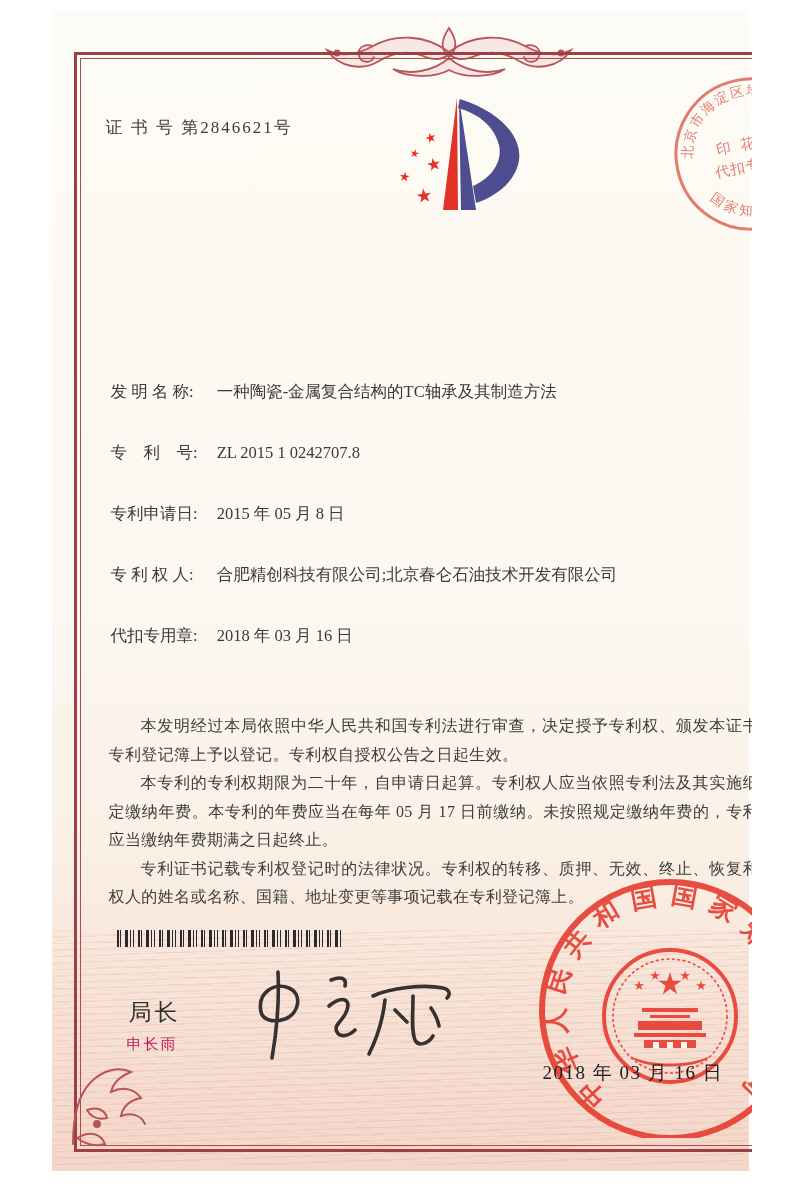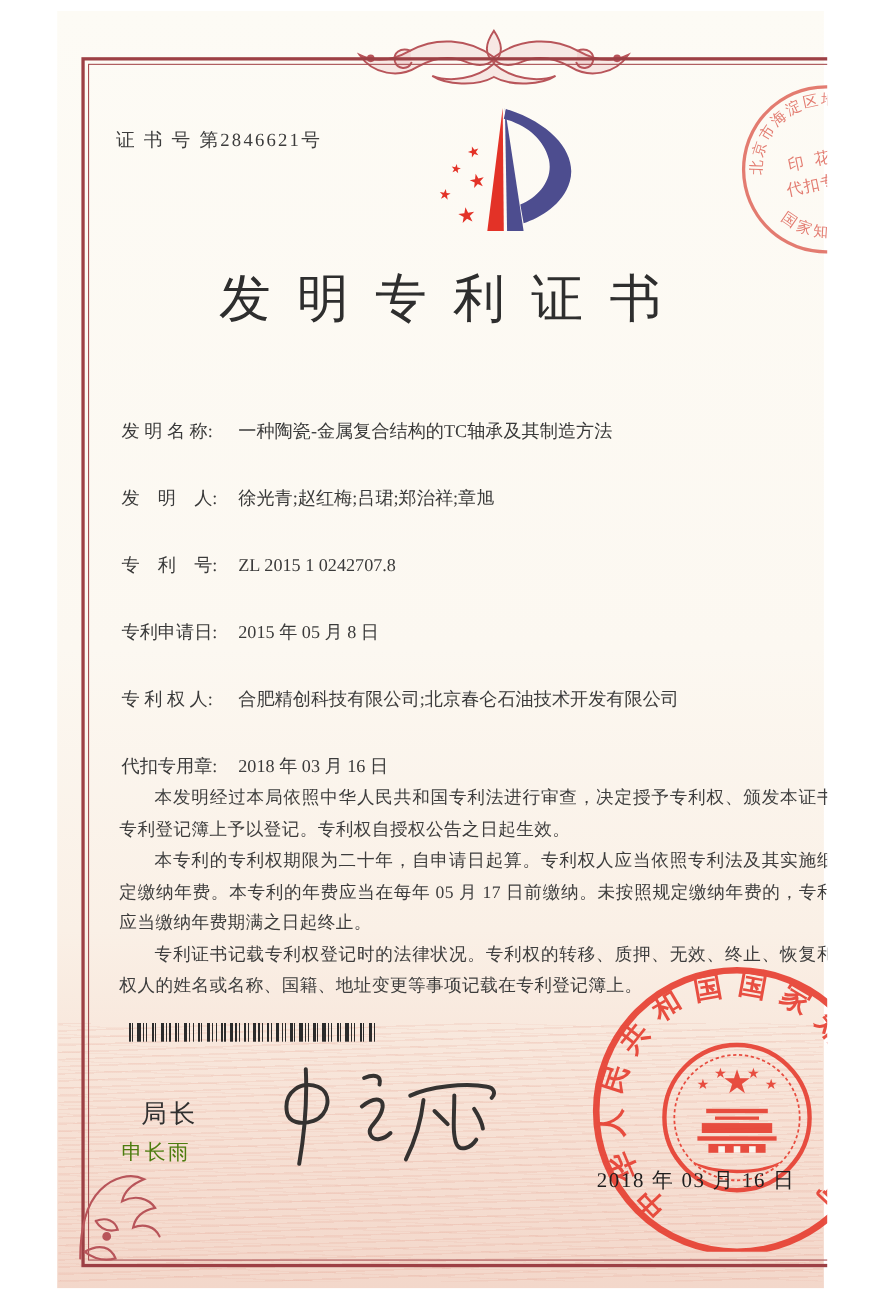--- a/index.html
+++ b/index.html
@@ -26,21 +26,21 @@
              line-height:28.5px;color:#3d3d3d;letter-spacing:0.4px;text-align:justify;}
   .body-text p{margin:0;text-indent:2em;}
   .barcode{position:absolute;left:68px;top:930px;width:224px;height:17px;
            background:repeating-linear-gradient(90deg,
              #2b2b2b 0 2px,transparent 2px 3px,
              #2b2b2b 3px 4px,transparent 4px 8px,
              #2b2b2b 8px 11px,transparent 11px 13px,
              #2b2b2b 13px 14px,transparent 14px 16px,
              #2b2b2b 16px 17px,transparent 17px 21px);}
   .director-label{position:absolute;left:80px;top:997px;font-size:23px;color:#2f2f2f;letter-spacing:3px;}
-  .director-name{position:absolute;left:62px;top:1035px;font-size:19px;color:#4d7c0f;letter-spacing:2px;}
+  .director-name{position:absolute;left:78px;top:1035px;font-size:15px;color:#be185d;letter-spacing:2px;}
   .signature{position:absolute;left:196px;top:966px;}
   .logo{position:absolute;left:330px;top:86px;}
   .tax-seal{position:absolute;left:622px;top:74px;}
   .cnipa-seal{position:absolute;left:486px;top:868px;}
   .grant-date{position:absolute;left:494px;top:1060px;font-size:19px;color:#1e1e1e;letter-spacing:1.5px;z-index:5;}
   .ornament-top{position:absolute;left:250px;top:22px;}
   .flourish{position:absolute;}
   .fl-left{left:16px;top:1056px;}
   .fl-right{left:694px;top:1056px;}
 </style>
@@ -109,30 +109,25 @@
         <textPath href="#taxTop" startOffset="50%" text-anchor="middle">北京市海淀区地方税务局</textPath>
       </text>
       <text font-size="13.5" letter-spacing="3" fill="#dd6054">
         <textPath href="#taxBottom" startOffset="50%" text-anchor="middle">国家知识产权局</textPath>
       </text>
       <text x="80" y="74" font-size="14.5" letter-spacing="3" text-anchor="middle" fill="#dd6054">印 花 税</text>
       <text x="80" y="96" font-size="14.5" letter-spacing="1" text-anchor="middle" fill="#dd6054">代扣专用章</text>
     </g>
   </svg>
 
-  <div class="title">发明专利证书</div>
 
   <div class="fields">
     <div class="row">
       <span class="lbl">发 明 名 称:</span>
       <span class="val">一种陶瓷-金属复合结构的TC轴承及其制造方法</span>
-    </div>
-    <div class="row">
-      <span class="lbl">发　明　人:</span>
-      <span class="val">徐光青;赵红梅;吕珺;郑治祥;章旭</span>
     </div>
     <div class="row">
       <span class="lbl">专　利　号:</span>
       <span class="val">ZL 2015 1 0242707.8</span>
     </div>
     <div class="row">
       <span class="lbl">专利申请日:</span>
       <span class="val">2015 年 05 月 8 日</span>
     </div>
     <div class="row">

